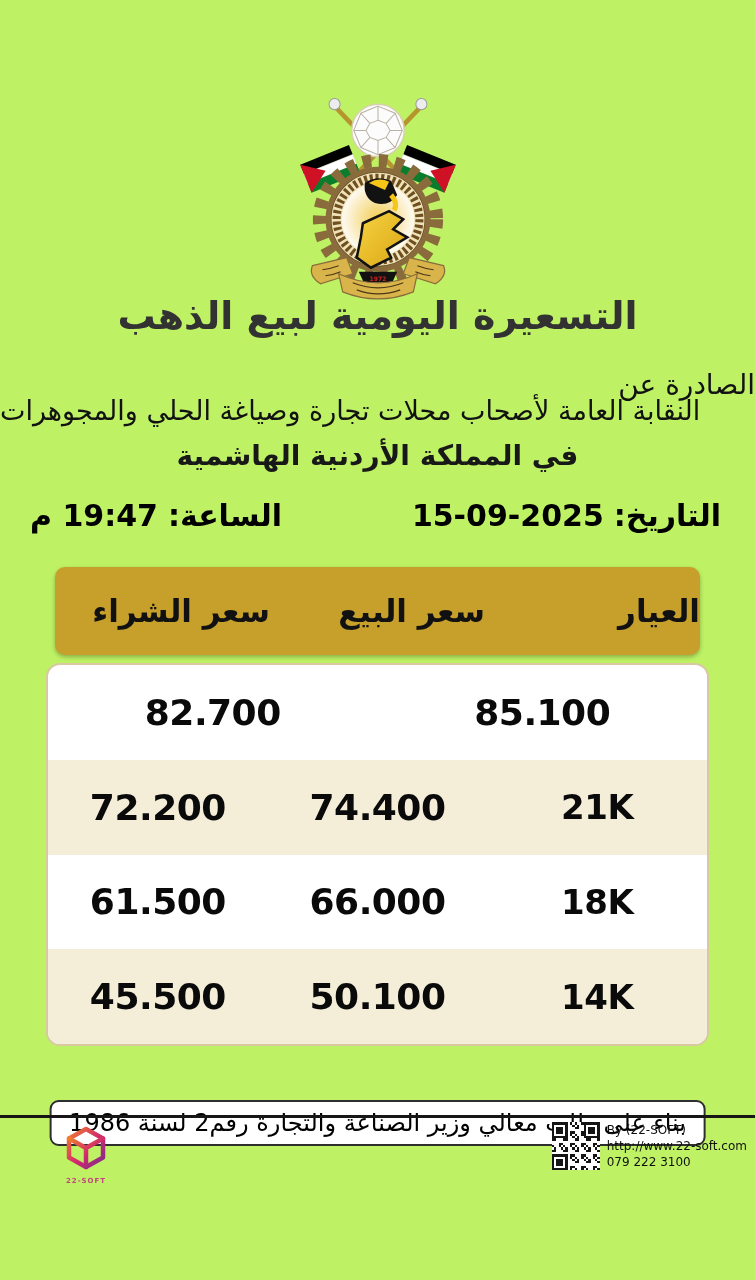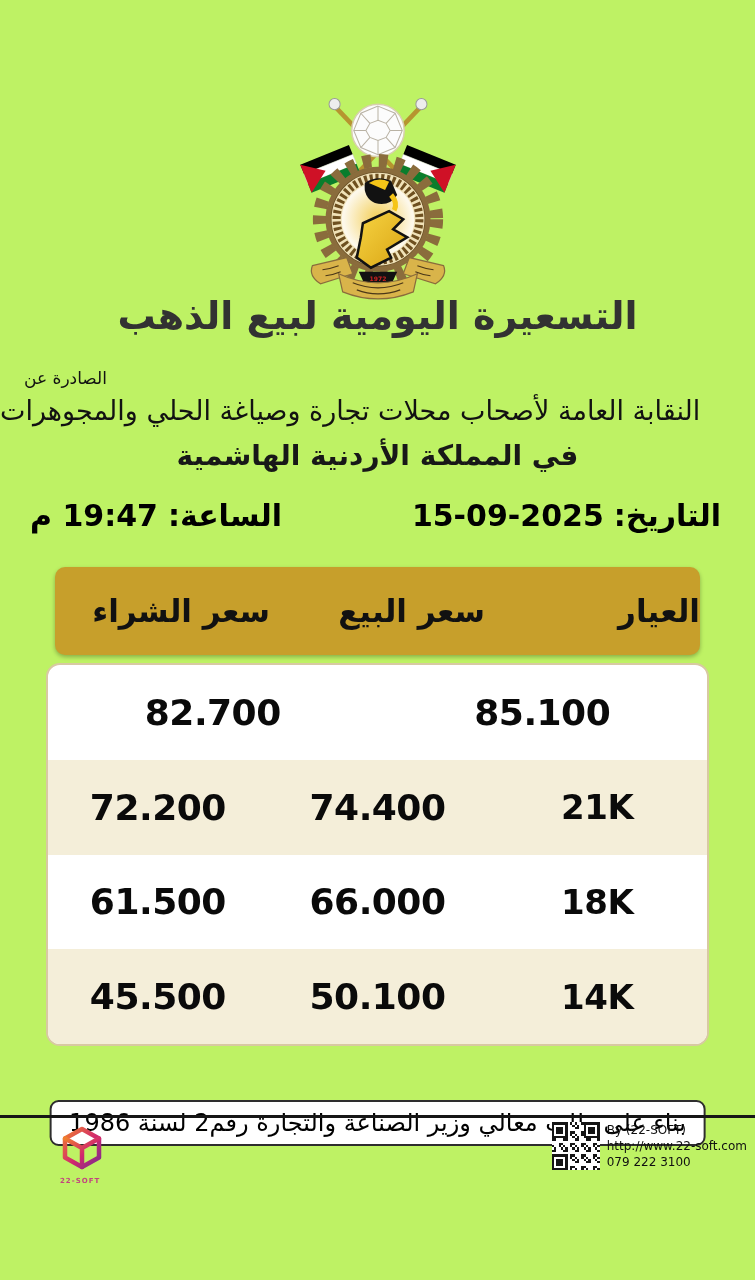--- a/index.html
+++ b/index.html
@@ -8,21 +8,21 @@
     position:relative; width:755px; height:1280px; margin:0 auto;
     background:#bef264; overflow:hidden;
     font-family:"DejaVu Sans", sans-serif; color:#000;
   }
   .emblem { position:absolute; top:90px; left:50%; transform:translateX(-50%); }
 
   .title {
     position:absolute; top:294px; width:100%; text-align:center;
     font-size:38px; font-weight:bold; color:#323232; direction:rtl;
   }
-  .issued  { position:absolute; top:368px; width:100%; text-align:left; font-size:17px; color:#121212; direction:rtl;padding-left:24px; }
+  .issued  { position:absolute; top:368px; width:100%; text-align:right; font-size:28px; color:#121212; direction:rtl;padding-left:24px; }
   .issuer  { position:absolute; top:395px; width:100%; text-align:left; font-size:27px; color:#121212; direction:rtl; }
   .kingdom { position:absolute; top:426px; width:100%; text-align:center; font-size:28px; font-weight:bold; color:#181818; direction:rtl;margin-top:13px; }
 
   .datetime {
     position:absolute; top:498px; left:0; right:0; padding:0 34px 0 30px;
     display:flex; justify-content:space-between; direction:rtl;
     font-size:30px; font-weight:bold; color:#000;
   }
   .pair { display:flex; gap:10px; direction:rtl; white-space:nowrap; }
 
@@ -45,21 +45,21 @@
   .cell { flex:1; text-align:center; font-size:36px; letter-spacing:-0.5px; }
   .cell.karat { font-size:34px; }
 
   .note {
     position:absolute; top:1100px; left:50%; transform:translateX(-50%);
     white-space:nowrap; border:2px solid #2e2e2e; border-radius:9px;
     padding:7px 18px; font-size:24px; color:#000; direction:rtl; background:#fff;
   }
   .divider { position:absolute; top:1115px; left:0; width:100%; height:3px; background:#161616; }
 
-  .brand { position:absolute; left:60px; top:1126px; width:52px; text-align:left; }
+  .brand { position:absolute; left:60px; top:1126px; width:52px; text-align:center; }
   .brand-label { font-size:7px; color:#c2457f; letter-spacing:1px; margin-top:1px; font-weight:bold; }
 
   .qr-block { position:absolute; top:1122px; right:8px; display:flex; gap:7px; align-items:center; direction:ltr; }
   .qr { display:grid; grid-template-columns:repeat(21,1fr); width:48px; height:48px; flex:0 0 48px; }
   .qc { background:#fff; } .qc.on { background:#151515; }
   .qr-text { font-size:12px; color:#101010; line-height:1.35; white-space:nowrap; }
 </style>
 </head>
 <body>
 

